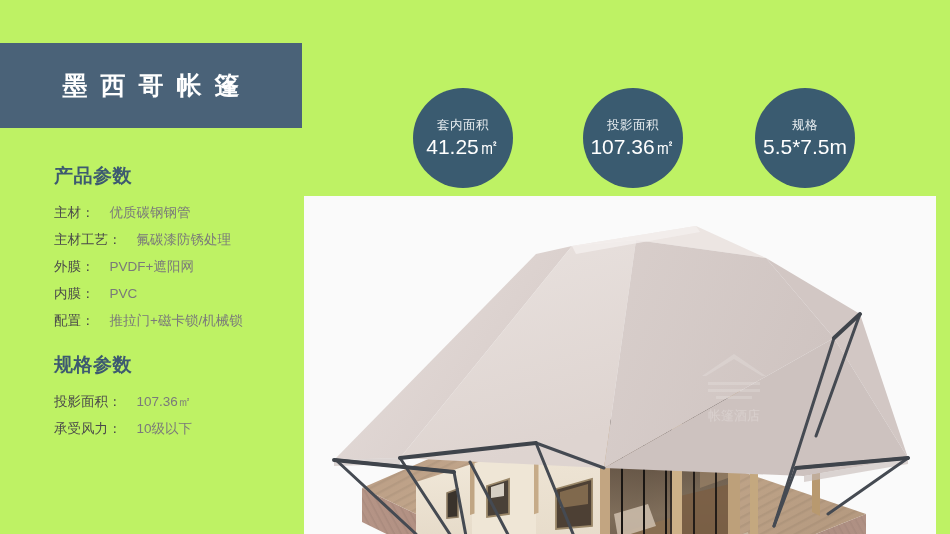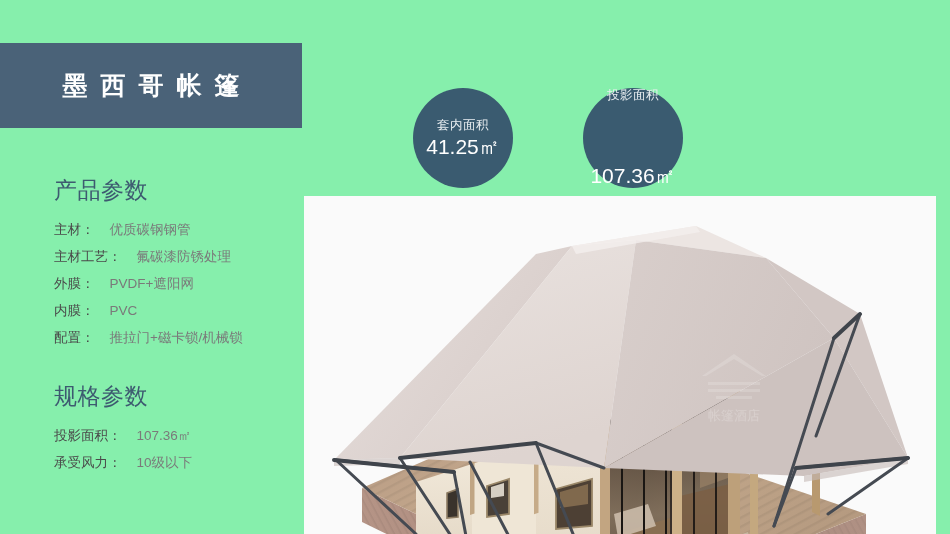--- a/index.html
+++ b/index.html
@@ -12,21 +12,21 @@
     height: 534px;
     overflow: hidden;
     background: #f0f0f0;
     font-family: "Liberation Sans", "DejaVu Sans", sans-serif;
     position: relative;
   }
 
   #page {
     position: absolute;
     inset: 0;
-    background: #86efac;
+    background: #bef264;
   }
 
   
   .title-banner {
     position: absolute;
     left: 0;
     top: 43px;
     width: 302px;
     height: 85px;
     background: #4a6278;
@@ -46,24 +46,24 @@
 
   
   .left-col {
     position: absolute;
     left: 54px;
     top: 163px;
     width: 300px;
   }
 
   .section-heading {
-    font-size: 23px;
-    font-weight: normal;
+    font-size: 19px;
+    font-weight: bold;
     color: #3d5a70;
-    margin: 12px 0 10px 0;
+    margin: 0 0 10px 0;
     letter-spacing: 0.5px;
     white-space: nowrap;
   }
 
   .spec-list {
     margin: 0 0 0 0;
     padding: 0;
     list-style: none;
   }
   .spec-row {
@@ -102,21 +102,21 @@
     border-radius: 50%;
     background: #3a5b70;
     color: #ffffff;
     display: flex;
     flex-direction: column;
     align-items: center;
     justify-content: center;
     box-sizing: border-box;
   }
   .badge-0 { left: 0px; }
-  .badge-1 { left: 170px; justify-content: space-between; }
+  .badge-1 { left: 170px; }
   .badge-2 { left: 342px; }
 
   .badge-label {
     font-size: 12.5px;
     line-height: 15px;
     letter-spacing: 0.5px;
     color: #e9eef1;
     margin-bottom: 1px;
     white-space: nowrap;
   }
@@ -191,20 +191,24 @@
 
   <div class="badges">
     <div class="badge badge-0">
       <span class="badge-label">套内面积</span>
       <span class="badge-value">41.25㎡</span>
     </div>
     <div class="badge badge-1">
       <span class="badge-label">投影面积</span>
       <span class="badge-value">107.36㎡</span>
     </div>
+    <div class="badge badge-2">
+      <span class="badge-label">规格</span>
+      <span class="badge-value">5.5*7.5m</span>
+    </div>
   </div>
 
   <div class="render-area">
     <svg class="render-svg" viewBox="0 0 632 338">
       <defs>
         <linearGradient id="canopyL" x1="0" y1="0" x2="1" y2="0.6">
           <stop offset="0" stop-color="#e6dedb"></stop>
           <stop offset="1" stop-color="#d7ccc9"></stop>
         </linearGradient>
         <linearGradient id="canopyR" x1="0" y1="0" x2="1" y2="0.4">

